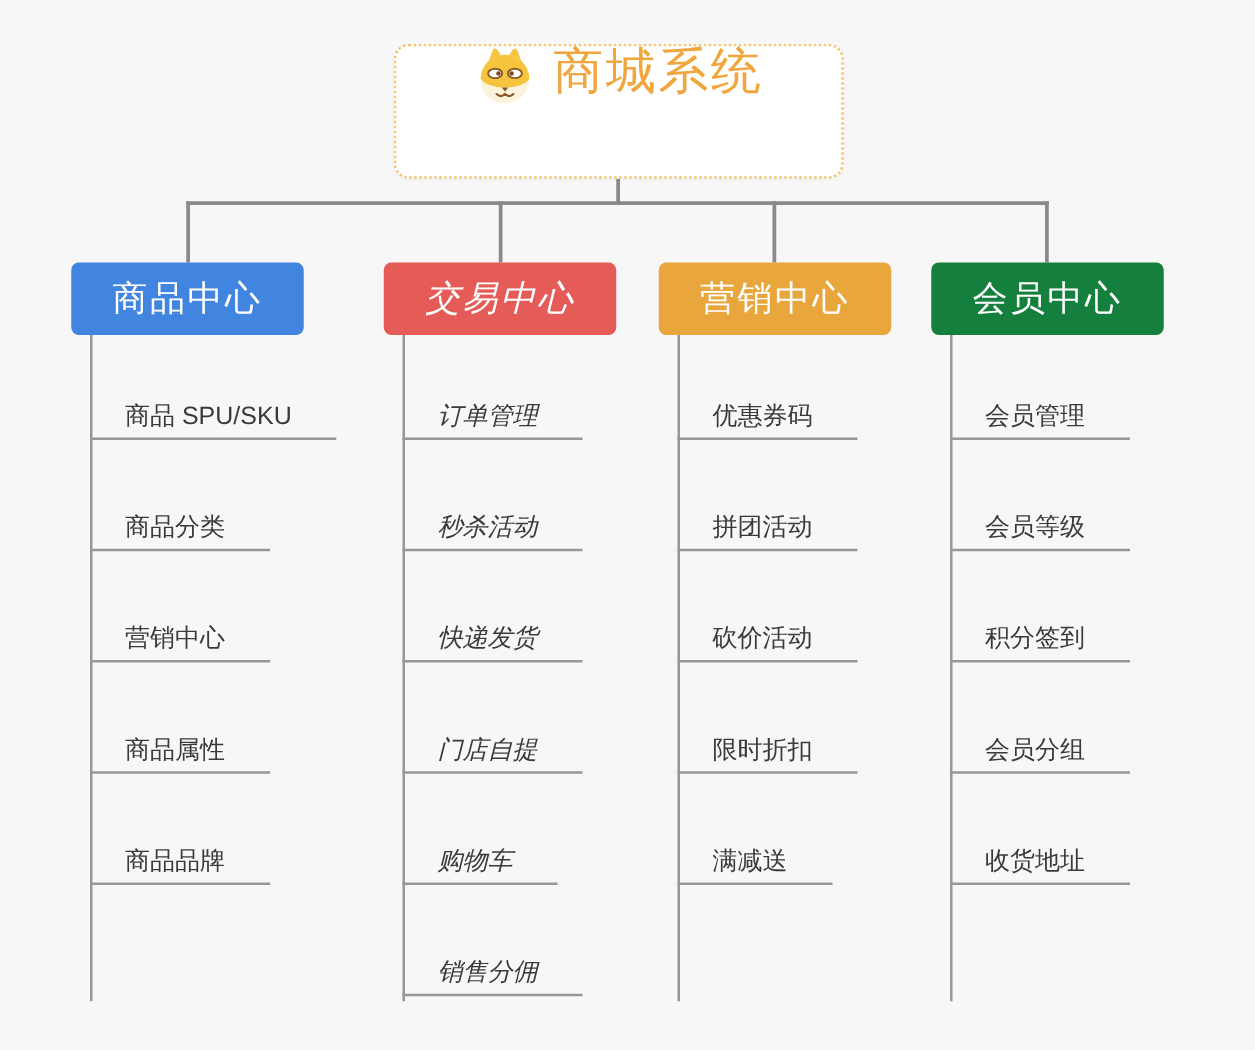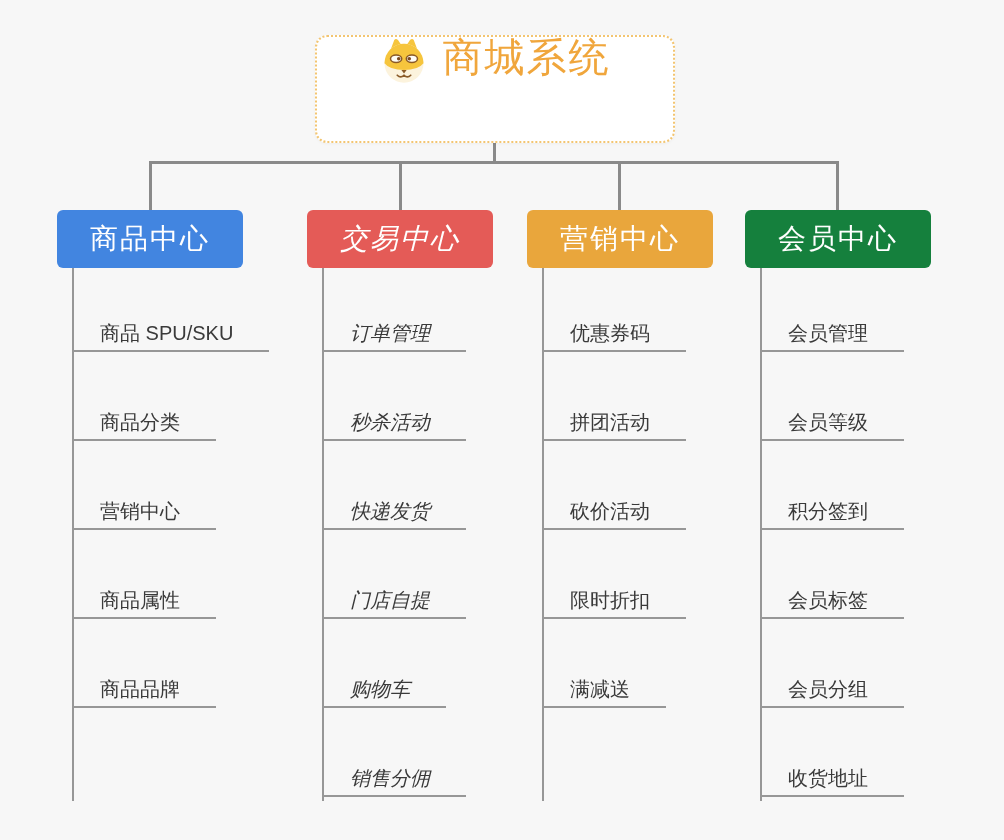--- a/index.html
+++ b/index.html
@@ -128,19 +128,18 @@
     </div>
   </div>
 
   <div class="branch b3">
     <div class="node" style="background-color: #15803d;">会员中心</div>
     <div class="spine"></div>
     <div class="items">
       <div class="item">会员管理</div>
       <div class="item">会员等级</div>
       <div class="item">积分签到</div>
-      <div class="item">会员标签</div>
       <div class="item">会员分组</div>
       <div class="item">收货地址</div>
     </div>
   </div>
 
 </div>
 
 </body></html>

